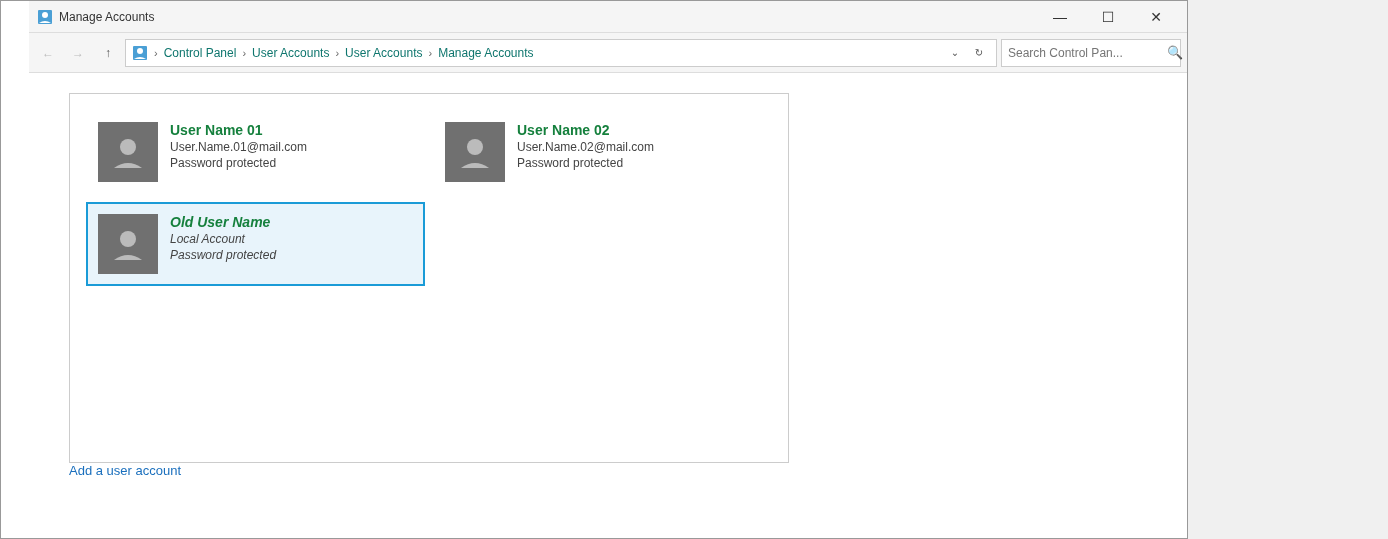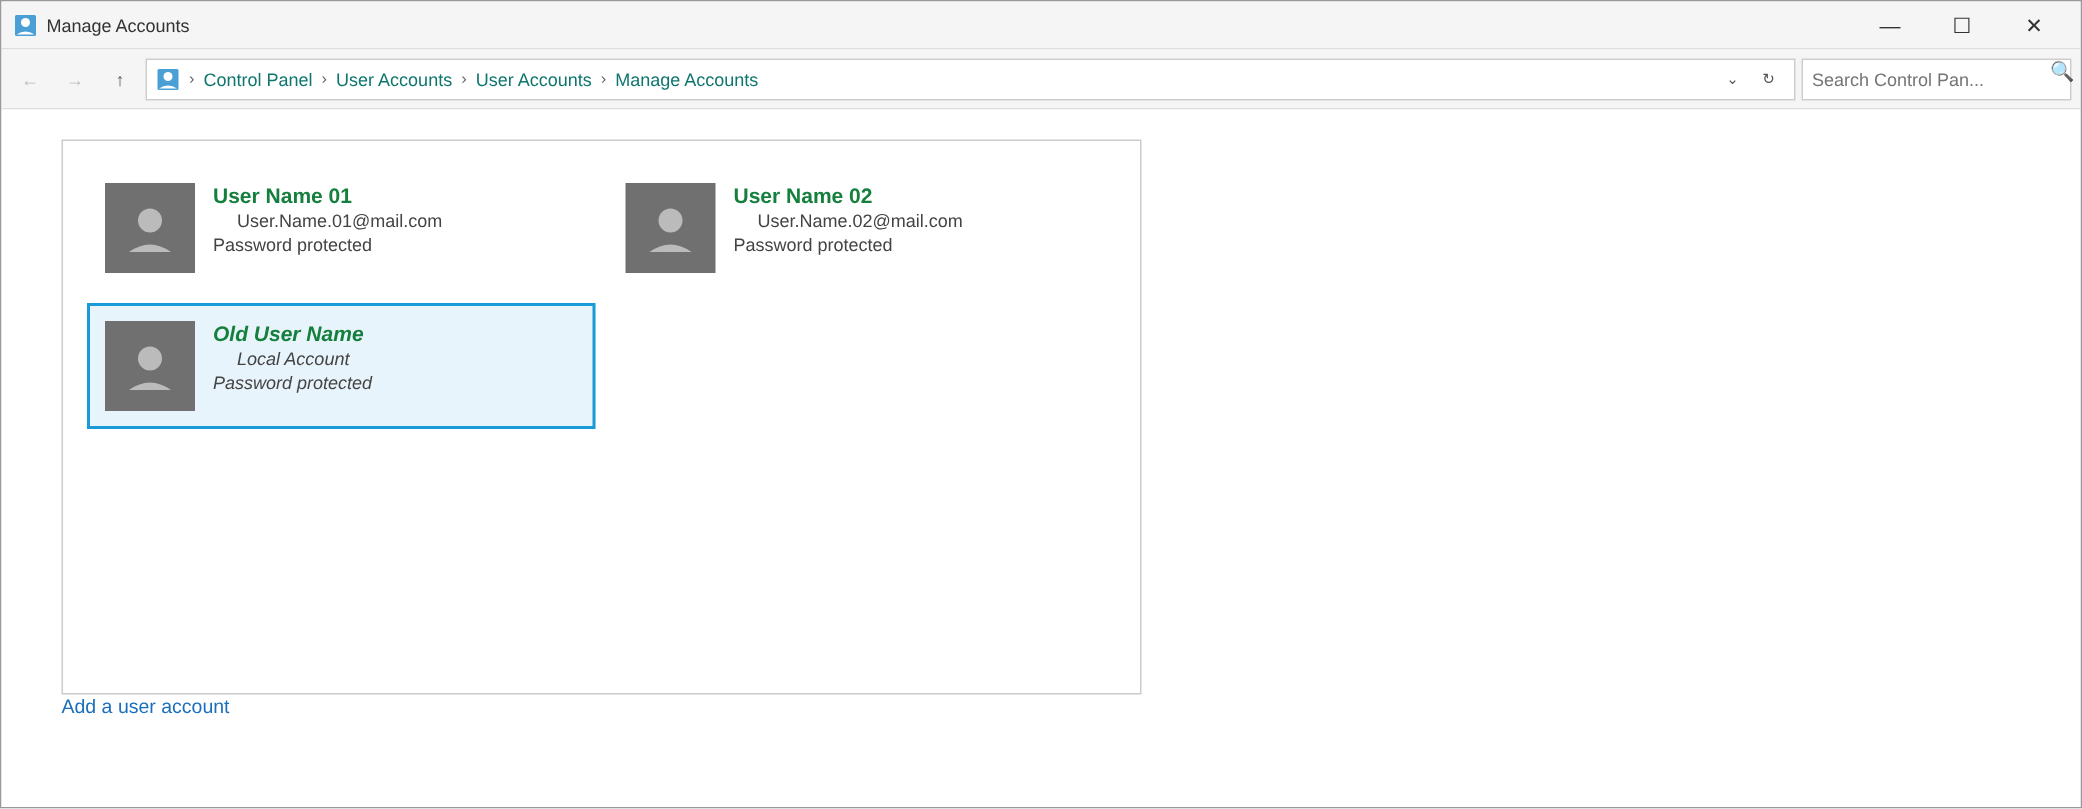--- a/index.html
+++ b/index.html
@@ -5,26 +5,27 @@
     * { margin: 0; padding: 0; box-sizing: border-box; }
     body {
       font-family: 'Segoe UI', Arial, sans-serif;
       background: #f0f0f0;
       width: 1388px;
       height: 539px;
       overflow: hidden;
       font-size: 13px;
     }
     .window {
-      width: 1388px;
+      width: 1188px;
       height: 539px;
       background: #fff;
       display: flex;
       flex-direction: column;
       border: 1px solid #999;
+      padding-left: 28px;
     }
     
     .titlebar {
       height: 32px;
       background: #f5f5f5;
       display: flex;
       align-items: center;
       padding: 0 8px;
       border-bottom: 1px solid #ddd;
       user-select: none;
@@ -123,20 +124,21 @@
       align-items: center;
       justify-content: center;
       font-size: 10px;
       color: #555;
     }
     .search-box {
       width: 180px;
       height: 28px;
       border: 1px solid #ccc;
       display: flex;
+      align-items: center;
       padding: 0 6px;
       background: #fff;
       gap: 4px;
     }
     .search-input {
       border: none;
       outline: none;
       font-size: 12px;
       color: #999;
       flex: 1;
@@ -208,21 +210,20 @@
     .account-name {
       font-size: 14px;
       font-weight: 600;
       color: #15803d;
       margin-bottom: 2px;
     }
     .account-email {
       font-size: 12px;
       color: #444;
       margin-bottom: 2px;
-      margin-left: 16px;
     }
     .account-status {
       font-size: 12px;
       color: #444;
     }
 
     
     .add-user-link {
       color: #1a6fbd;
       font-size: 13px;

